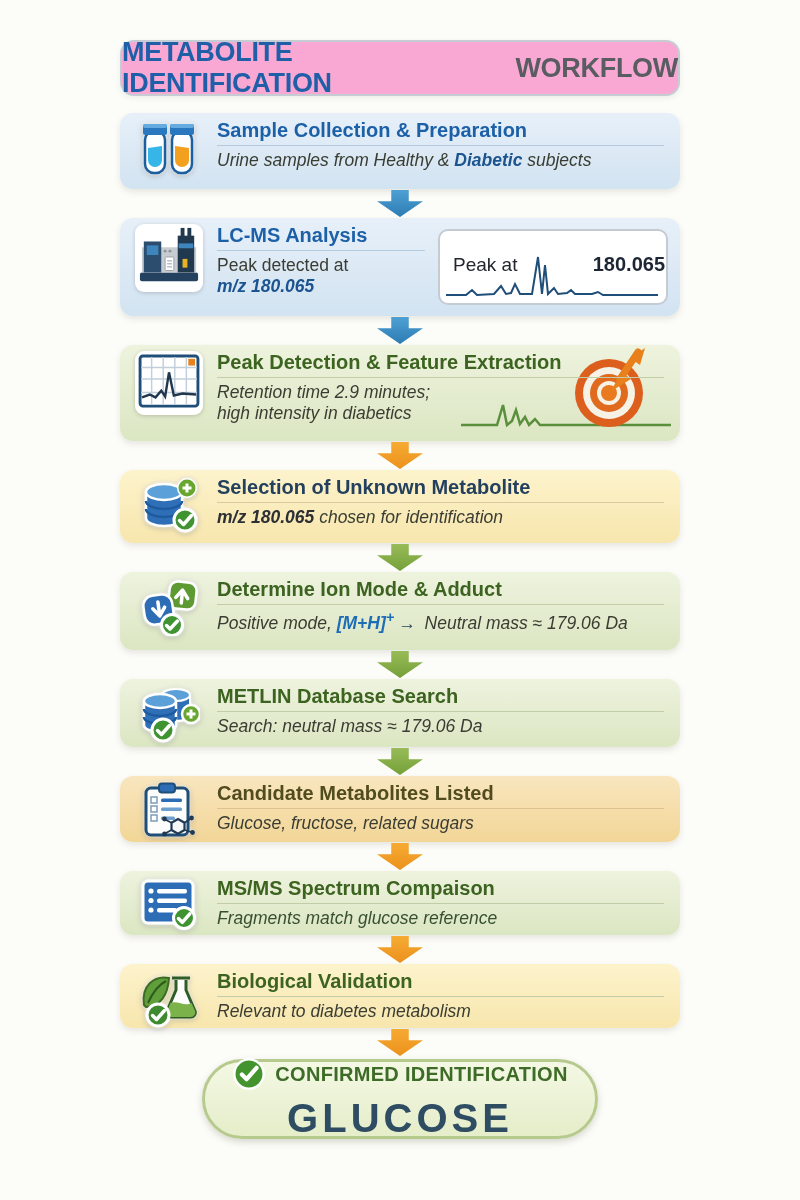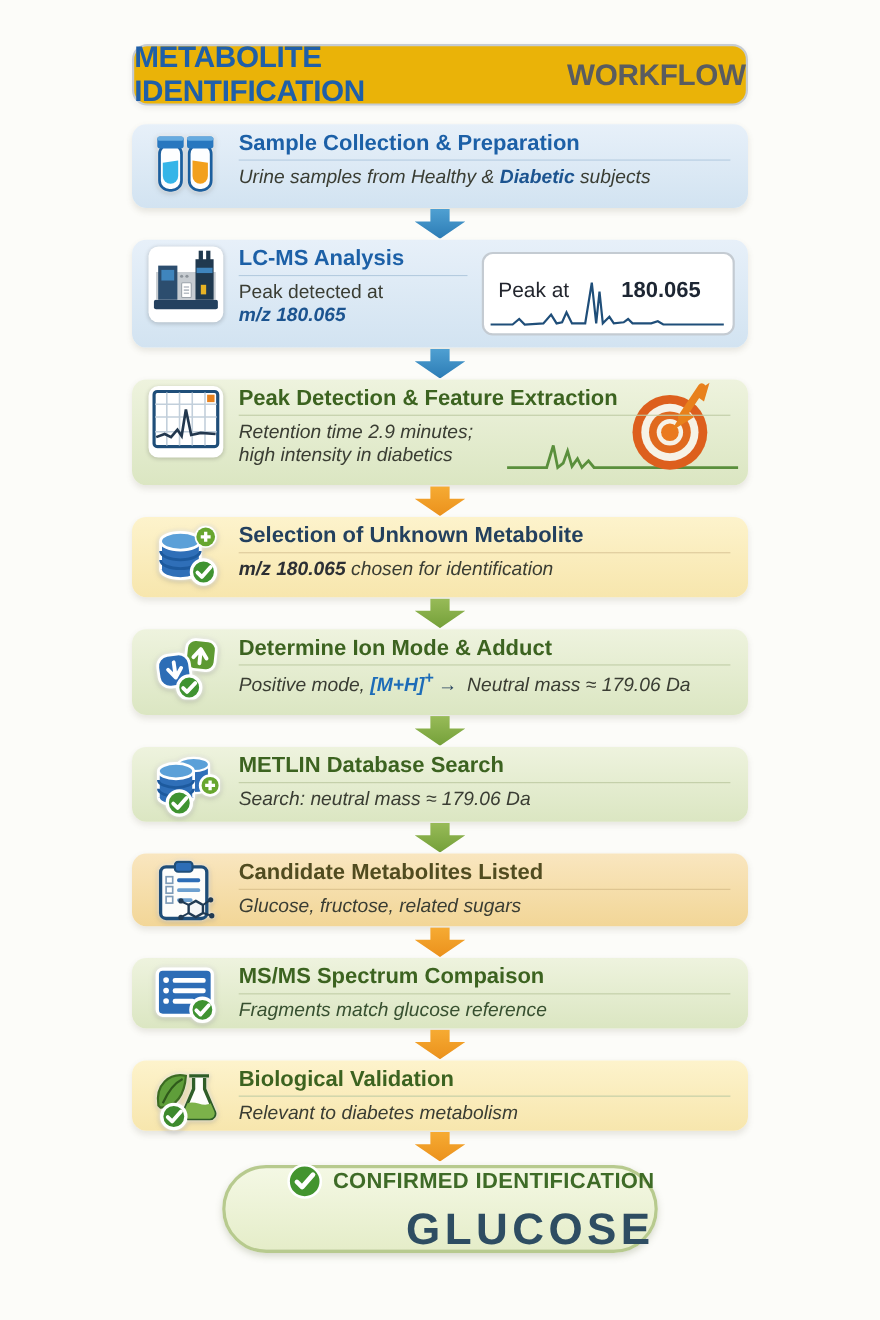--- a/index.html
+++ b/index.html
@@ -7,21 +7,21 @@
     width:800px;height:1200px;
     background:#fcfcf9;
     font-family:"Liberation Sans","DejaVu Sans",sans-serif;
     -webkit-font-smoothing:antialiased;
   }
   .canvas{position:relative;width:800px;height:1200px;display:flex;flex-direction:column;align-items:center;overflow:hidden;}
 
   
   .title-box{
     margin-top:40px;width:560px;height:56px;box-sizing:border-box;
-    background:#eab308;border:2px solid #c6ccd3;border-radius:14px;
+    background:#f9a8d4;border:2px solid #c6ccd3;border-radius:14px;
     display:flex;align-items:center;justify-content:center;gap:11px;
     box-shadow:0 2px 6px rgba(0,0,0,.07);
     margin-bottom:17px;flex:none;
   }
   .title-part1{color:#1f5fa8;font-weight:bold;font-size:27px;letter-spacing:-.3px;}
   .title-part2{color:#595c60;font-weight:bold;font-size:27px;letter-spacing:-.3px;}
 
   
   .step{
     width:560px;box-sizing:border-box;border-radius:13px;
@@ -59,34 +59,34 @@
   .arrow-blue{background:linear-gradient(180deg,#4fa0d2,#2c7cb5);}
   .arrow-orange{background:linear-gradient(180deg,#f6ab33,#eb911c);}
   .arrow-green{background:linear-gradient(180deg,#98bb58,#74a039);}
 
   
   .peak-panel{
     position:absolute;right:12px;top:11px;width:230px;height:76px;
     background:#fff;border:2px solid #c4cbd2;border-radius:10px;box-sizing:border-box;
   }
   .peak-label{position:absolute;left:13px;top:23px;font-size:19px;color:#23262e;}
-  .peak-value{position:absolute;right:29px;top:22px;font-size:20px;font-weight:bold;color:#1d2633;}
+  .peak-value{position:absolute;right:1px;top:22px;font-size:20px;font-weight:bold;color:#1d2633;}
   .peak-svg{position:absolute;left:4px;right:4px;bottom:3px;}
   .step.s2 .text-col{max-width:208px;}
 
   
   .target-graphic{position:absolute;right:6px;bottom:2px;z-index:0;}
   .step.s3 .step-desc{max-width:300px;}
 
   
   .result-pill{
     margin-top:2px;width:396px;height:80px;box-sizing:border-box;flex:none;
     background:linear-gradient(180deg,#f4f8e4,#e5edc9);
     border:3px solid #b7ca8e;border-radius:42px;
-    display:flex;flex-direction:column;align-items:flex-end;justify-content:center;
+    display:flex;flex-direction:column;align-items:center;justify-content:center;
     box-shadow:0 3px 7px rgba(100,110,70,.25);
   }
   .result-row{display:flex;align-items:center;gap:9px;}
   .result-label{font-weight:bold;font-size:20px;color:#3e6b27;letter-spacing:.3px;}
   .result-divider{width:312px;height:1px;background:rgba(80,100,50,.3);margin:3px 0 2px 0;}
   .result-value{font-weight:bold;font-size:40px;color:#2e4d62;letter-spacing:4px;}
 </style>
 </head>
 <body>
 

